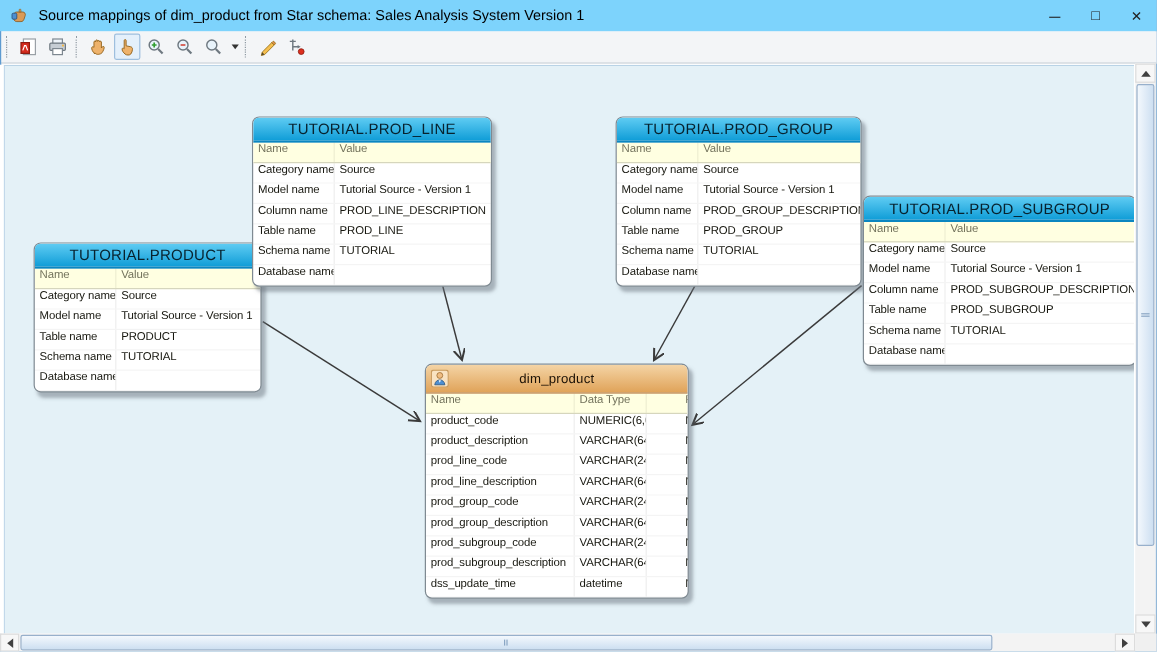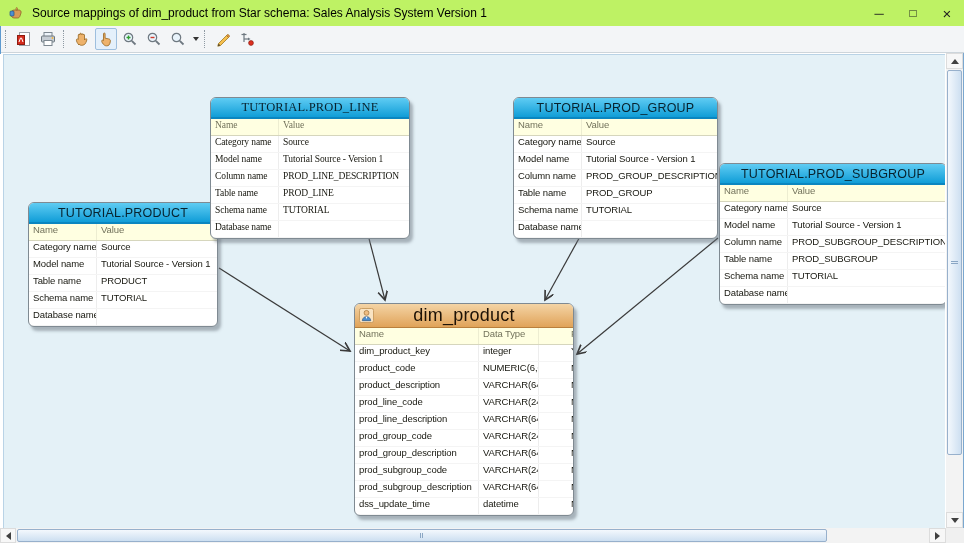--- a/index.html
+++ b/index.html
@@ -3,21 +3,21 @@
 <meta charset="utf-8">
 <style>
   * { margin:0; padding:0; box-sizing:border-box; }
   html,body { width:964px; height:543px; }
   body {
     font-family:"Liberation Sans", sans-serif;
     background:#ffffff; position:relative; overflow:hidden;
     box-shadow: inset 0 0 0 1px var(--accent-border,#7aa7cf);
   }
   
-  .titlebar { height:26px; background:#bef264; display:flex; align-items:center; position:relative; }
+  .titlebar { height:26px; background:#7dd3fc; display:flex; align-items:center; position:relative; }
   .app-icon { width:16px; height:16px; margin:0 8px 0 8px; flex:0 0 auto; }
   .win-title { font-size:12px; color:#000; white-space:nowrap; }
   .win-controls { position:absolute; right:0; top:0; height:26px; display:flex; }
   .win-btn { width:34px; height:26px; display:flex; align-items:center; justify-content:center;
              font-size:13px; color:#222; cursor:default; }
   .win-btn.max { font-size:12px; }
   .win-btn.close { font-size:15px; }
   
   .toolbar { height:27px; background:#f3f5f7; border-bottom:1px solid #cdd5db;
              display:flex; align-items:center; padding-left:2px; }
@@ -34,37 +34,37 @@
             border-left:3px solid #ffffff; box-shadow: inset 1px 1px 0 #b9d3e6; }
   .wires { position:absolute; left:0; top:0; pointer-events:none; }
   .wires line { pointer-events:stroke; }
   
   .ebox { position:absolute; background:#ffffff; border:1px solid #7f8a92; border-radius:6px;
           box-shadow:3px 4px 3px rgba(105,116,125,0.5); overflow:hidden; }
   .ebox-hd { height:21px; display:flex; align-items:center; justify-content:center;
              font-size:12.5px; color:#07222e; letter-spacing:0.2px;
              background:linear-gradient(to bottom, var(--source-header-top,#5fccf3) 0%, var(--source-header-bottom,#109dd7) 100%);
              border-bottom:2px solid #0b86c0; }
-  .ebox.dim .ebox-hd { height:24px; font-size:18px; color:#1d1206;
+  .ebox.dim .ebox-hd { height:24px; font-size:11px; color:#1d1206;
              background:linear-gradient(to bottom, var(--dim-header-top,#f4d4a5) 0%, var(--dim-header-bottom,#e0a359) 100%);
              border-bottom:1px solid #b97f3c; position:relative; }
   .dim-hd-icon { position:absolute; left:4px; top:4px; width:15px; height:15px; }
   .erow { display:flex; height:17px; line-height:12px; font-size:9.5px; letter-spacing:-0.1px;
           color:#17170f; white-space:nowrap; border-bottom:1px solid rgba(0,0,0,0.045); }
   .erow.colhead { background:var(--colhead-bg,#ffffe1); color:#73735c; border-bottom:1px solid #d6d6bd; }
   .erow span { padding-left:4px; overflow:hidden; }
   .s-name { width:68px; flex:0 0 auto; border-right:1px solid rgba(0,0,0,0.07); }
   .s-val  { flex:1 1 auto; }
   .c-name { width:124px; flex:0 0 auto; border-right:1px solid rgba(0,0,0,0.07); }
   .c-type { width:60px;  flex:0 0 auto; border-right:1px solid rgba(0,0,0,0.07); }
   .c-pk   { width:17px;  flex:0 0 auto; border-right:1px solid rgba(0,0,0,0.07);margin-left:28px; }
   .c-ct   { width:15px;  flex:0 0 auto;margin-top:28px; }
   
   .b-product  { left:25px;  top:148px; width:190px; }
-  .b-prodline { left:207px; top:43px;  width:200px;font-family:Liberation Serif, serif; }
+  .b-prodline { left:207px; top:43px;  width:200px; }
   .b-prodgrp  { left:510px; top:43px;  width:205px; }
   .b-prodsub  { left:716px; top:109px; width:228px; }
   .b-dim      { left:351px; top:249px; width:220px; }
   
   .vscroll { position:absolute; left:946px; top:53px; width:17px; height:475px; background:#f3f3f3; }
   .hscroll { position:absolute; left:0; top:528px; width:946px; height:15px; background:#f3f3f3; }
   .sb-corner { position:absolute; left:946px; top:528px; width:18px; height:15px; background:#f0f0f0; }
   .sb-btn { position:absolute; background:#f7f7f7; border:1px solid #dcdcdc; display:flex;
             align-items:center; justify-content:center; }
   .vscroll .sb-btn { left:0; width:17px; height:16px; }
@@ -334,26 +334,20 @@
       </svg>
       <span>dim_product</span>
     </div>
     <div class="erow colhead">
       <span class="c-name">Name</span>
       <span class="c-type">Data Type</span>
       <span class="c-pk">PK</span>
       <span class="c-ct">CT</span>
     </div>
     <div class="erow">
-        <span class="c-name">dim_product_key</span>
-        <span class="c-type">integer</span>
-        <span class="c-pk">Y</span>
-        <span class="c-ct"></span>
-      </div>
-    <div class="erow">
         <span class="c-name">product_code</span>
         <span class="c-type">NUMERIC(6,0)</span>
         <span class="c-pk">N</span>
         <span class="c-ct"></span>
       </div>
     <div class="erow">
         <span class="c-name">product_description</span>
         <span class="c-type">VARCHAR(64)</span>
         <span class="c-pk">N</span>
         <span class="c-ct"></span>

